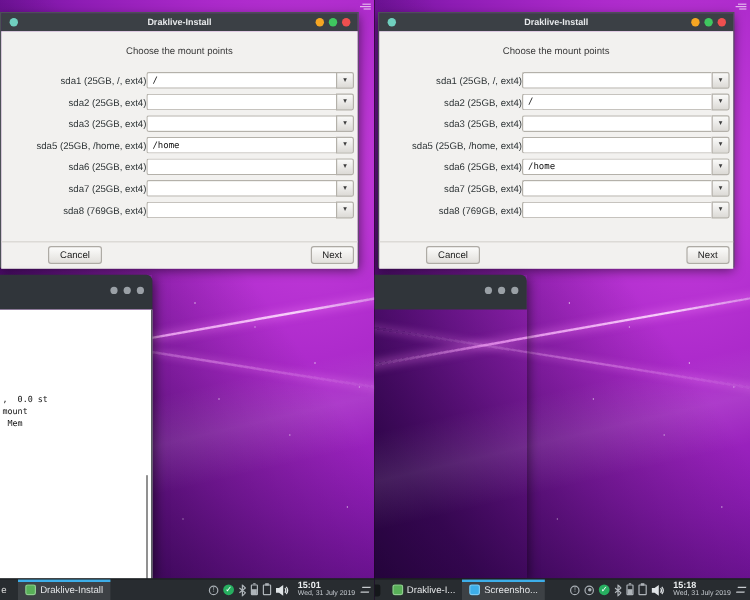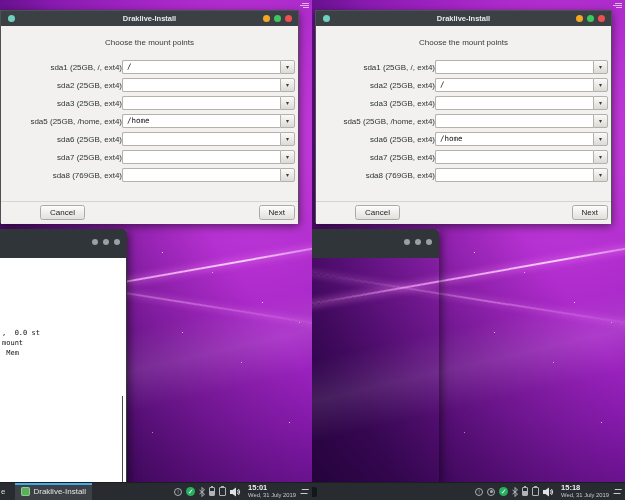--- a/index.html
+++ b/index.html
@@ -378,20 +378,32 @@
       <span class="tdots">
         <span class="tdot"></span>
         <span class="tdot"></span>
         <span class="tdot"></span>
       </span>
     </div>
   </div>
 
   <div class="taskbar">
     <span class="sliver"></span>
+    <div class="tasks" style="margin-left:2px">
+
+        <div class="task">
+          <span class="ticon" style="background: rgb(88, 176, 88);"></span>
+          <span class="tlabel">Draklive-I...</span>
+        </div>
+
+        <div class="task active">
+          <span class="ticon" style="background: rgb(61, 174, 233);"></span>
+          <span class="tlabel">Screensho...</span>
+        </div>
+      </div>
     <div class="spacer"></div>
     <div class="tray">
       <span class="icon-info"></span>
       <span class="icon-record"></span>
       <span class="icon-check"></span>
       <span>
           <svg width="6" height="10" viewBox="0 0 6 10">
             <polyline points="0.5,3 5.5,7 3,9.5 3,0.5 5.5,3 0.5,7" fill="none" stroke="#aeb4b9" stroke-width="1"></polyline>
           </svg>
         </span>

